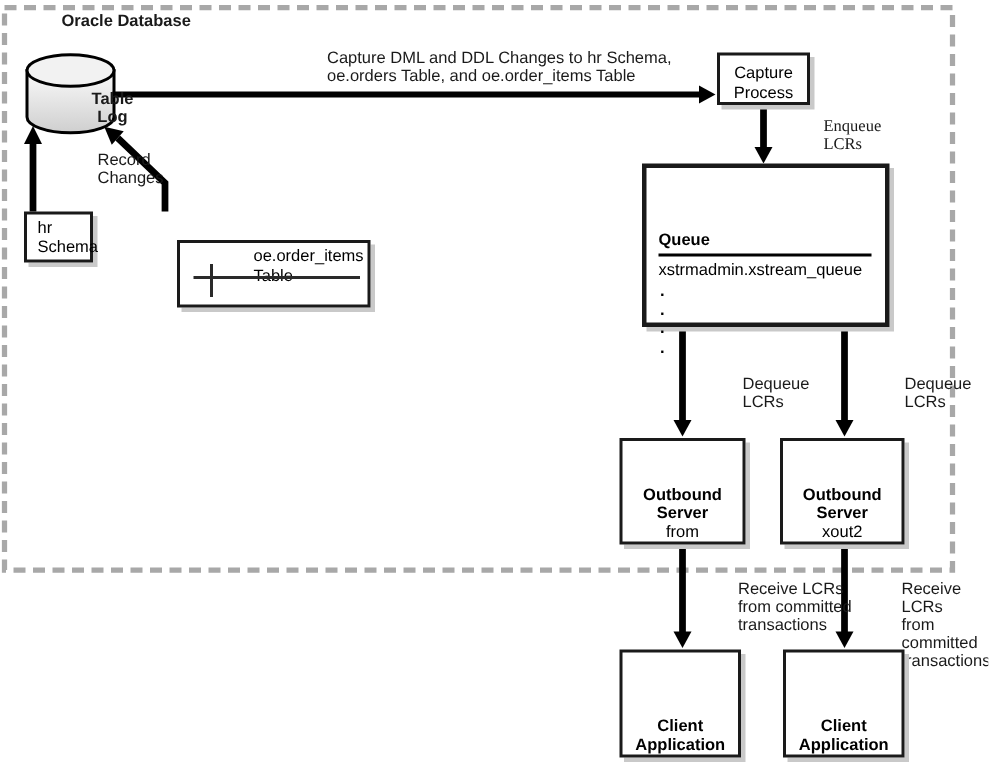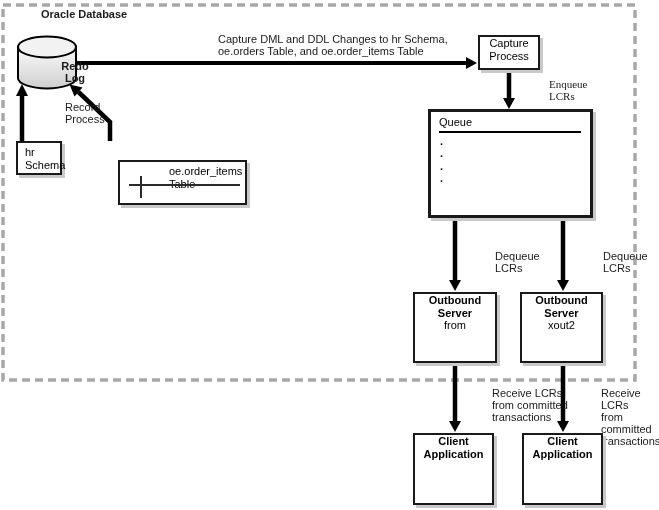--- a/index.html
+++ b/index.html
@@ -13,25 +13,25 @@
     white-space:pre-line;color:#1a1a1a;margin-left:28px;
   }
   .bold{font-weight:bold;}
   .box{
     position:absolute;z-index:3;background:#fff;border:2px solid #1a1a1a;
     box-shadow:3px 3px 0 #c9c9c9;box-sizing:border-box;
     font-size:11px;line-height:12.5px;
   }
   .box .txt{white-space:pre-line;}
   .pad{padding:3px 0 0 7px;}
-  .center{display:flex;flex-direction:column;align-items:center;justify-content:flex-start;text-align:center;}
+  .center{display:flex;flex-direction:column;align-items:center;justify-content:flex-end;text-align:center;}
   .tbl-hline{position:absolute;height:2px;background:#2a2a2a;}
   .tbl-vline{position:absolute;width:2px;background:#2a2a2a;}
   .queue-box{border-width:3px;}
-  .queue-title{font-weight:normal;padding:4px 0 0 8px;}
+  .queue-title{font-weight:bold;padding:4px 0 0 8px;margin-top:38px;}
   .queue-rule{height:2px;background:#000;margin:2px 9px 0 8px;}
   .queue-name{padding:3px 0 0 8px;white-space:pre-line;}
   .queue-dots{padding:2px 0 0 9px;white-space:pre-line;line-height:12.5px;font-weight:bold;}
 </style>
 </head>
 <body>
 
 <div class="stage">
 
   <svg width="659" height="510" viewBox="0 0 659 510">
@@ -85,28 +85,28 @@
     </g>
 
     <g>
       <line x1="563" y1="361" x2="563" y2="422" stroke="#000" stroke-width="4.5"></line>
       <polygon points="557,421 569,421 563,432" fill="#000"></polygon>
     </g>
   </svg>
 
   <div class="lbl bold" style="left:13px;top:8px;">Oracle Database</div>
 
-  <div class="lbl bold" style="left:18px;top:60px;width:58px;text-align:center;z-index:2;">Redo
+  <div class="lbl bold" style="left:18px;top:60px;width:58px;text-align:center;z-index:2;">Table
 Log</div>
 
   <div class="lbl" style="left:190px;top:33px;">Capture DML and DDL Changes to hr Schema,
 oe.orders Table, and oe.order_items Table</div>
 
   <div class="lbl" style="left:37px;top:101px;">Record
-Process</div>
+Changes</div>
 
   <div class="lbl" style="left:521px;top:78px;font-family:Liberation Serif, serif;">Enqueue
 LCRs</div>
 
   <div class="lbl" style="left:467px;top:250px;">Dequeue
 LCRs</div>
 
   <div class="lbl" style="left:575px;top:250px;">Dequeue
 LCRs</div>
 
@@ -131,20 +131,21 @@
   </div>
 
   <div class="box center" style="left:478px;top:35px;width:62px;height:35px;">
     <div class="txt">Capture
 Process</div>
   </div>
 
   <div class="box queue-box" style="left:428px;top:109px;width:165px;height:109px;">
     <div class="queue-title">Queue</div>
     <div class="queue-rule"></div>
+    <div class="queue-name">xstrmadmin.xstream_queue</div>
     <div class="queue-dots">.
 .
 .
 .</div>
   </div>
 
   <div class="box center" style="left:413px;top:292px;width:84px;height:71px;">
     <div class="txt bold">Outbound
 Server</div>
     <div class="txt">from</div>

